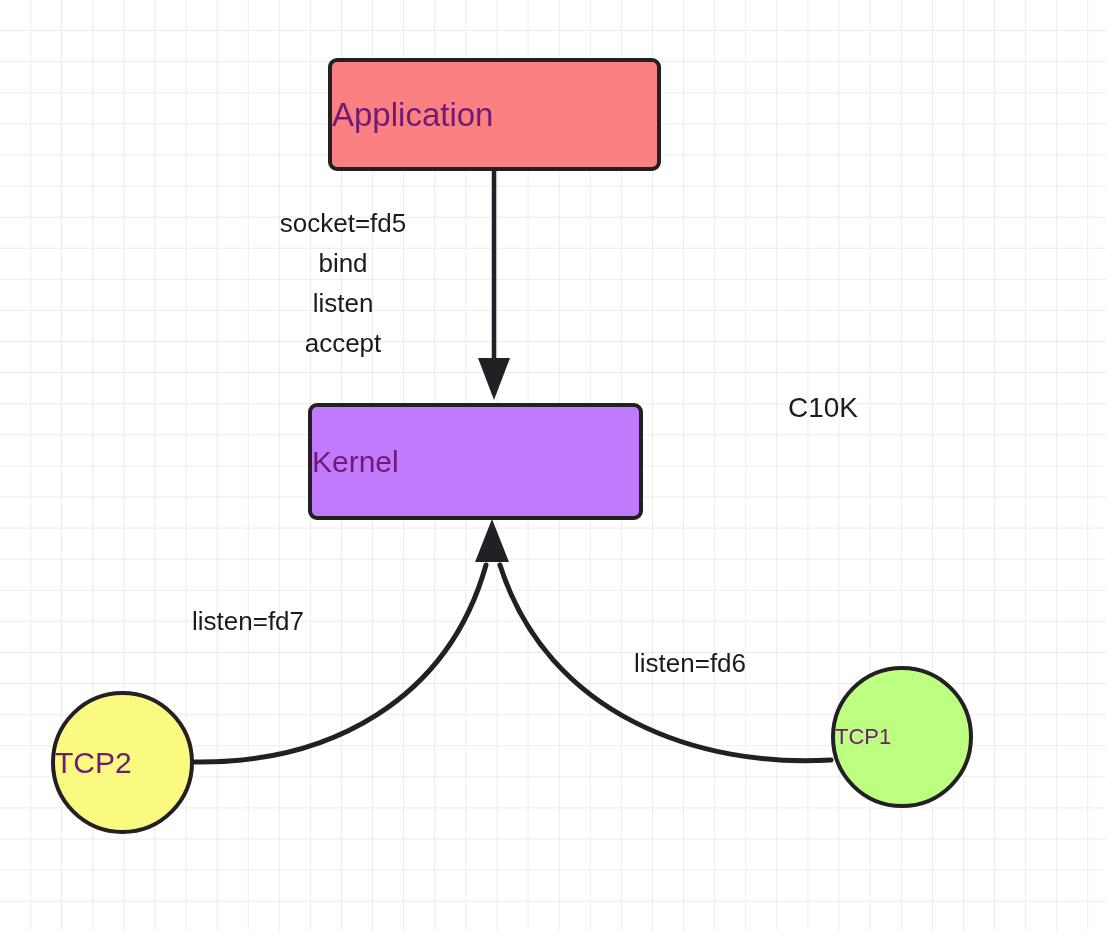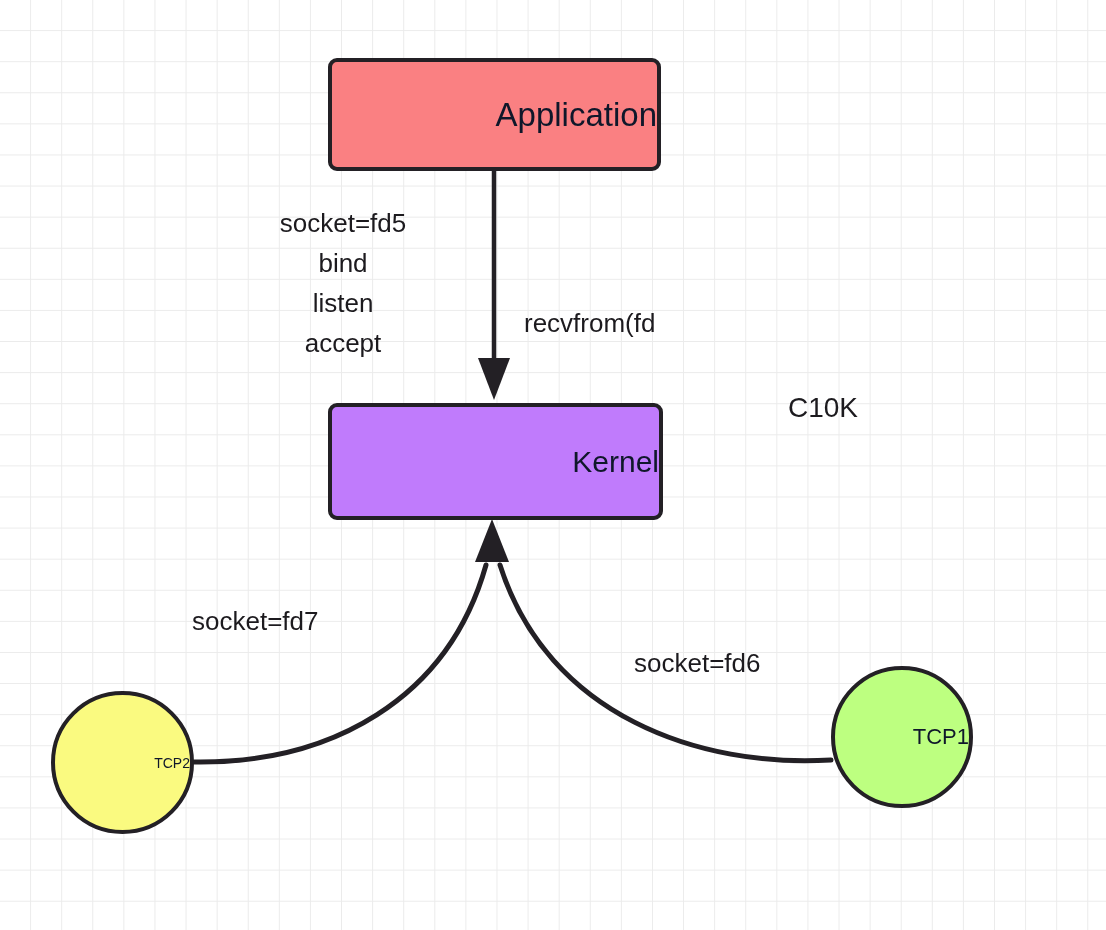--- a/index.html
+++ b/index.html
@@ -27,55 +27,55 @@
     width: 1106px;
     height: 930px;
     pointer-events: none;
   }
 
   .node {
     position: absolute;
     box-sizing: border-box;
     display: flex;
     align-items: center;
-    justify-content: flex-end;
+    justify-content: flex-start;
     border: 4px solid #232025;
-    color: #0f172a;
+    color: #701a75;
     font-family: "Liberation Sans", sans-serif;
   }
   .node-box {
     border-radius: 9px;
   }
   .node-circle {
     border-radius: 50%;
   }
 
   #node-application {
     left: 328px;
     top: 58px;
     width: 333px;
     height: 113px;
     background: #fa8082;
     font-size: 33px;
   }
   #node-kernel {
-    left: 328px;
+    left: 308px;
     top: 403px;
     width: 335px;
     height: 117px;
     background: #c07bfc;
     font-size: 30px;
   }
   #node-tcp2 {
     left: 51px;
     top: 691px;
     width: 143px;
     height: 143px;
     background: #fafa80;
-    font-size: 14px;
+    font-size: 30px;
   }
   #node-tcp1 {
     left: 831px;
     top: 666px;
     width: 142px;
     height: 142px;
     background: #bdff80;
     font-size: 22px;
   }
 
@@ -163,21 +163,20 @@
 
   <div class="node node-circle" id="node-tcp1">
     <span>TCP1</span>
   </div>
 
   <div class="edge-label" id="label-app-kernel-left">socket=fd5
 bind
 listen
 accept</div>
 
-  <div class="edge-label" id="label-recvfrom">recvfrom(fd</div>
 
   <div class="edge-label" id="label-c10k">C10K</div>
 
-  <div class="edge-label" id="label-fd7">socket=fd7</div>
+  <div class="edge-label" id="label-fd7">listen=fd7</div>
 
-  <div class="edge-label" id="label-fd6">socket=fd6</div>
+  <div class="edge-label" id="label-fd6">listen=fd6</div>
 
 </div>
 
 </body></html>

